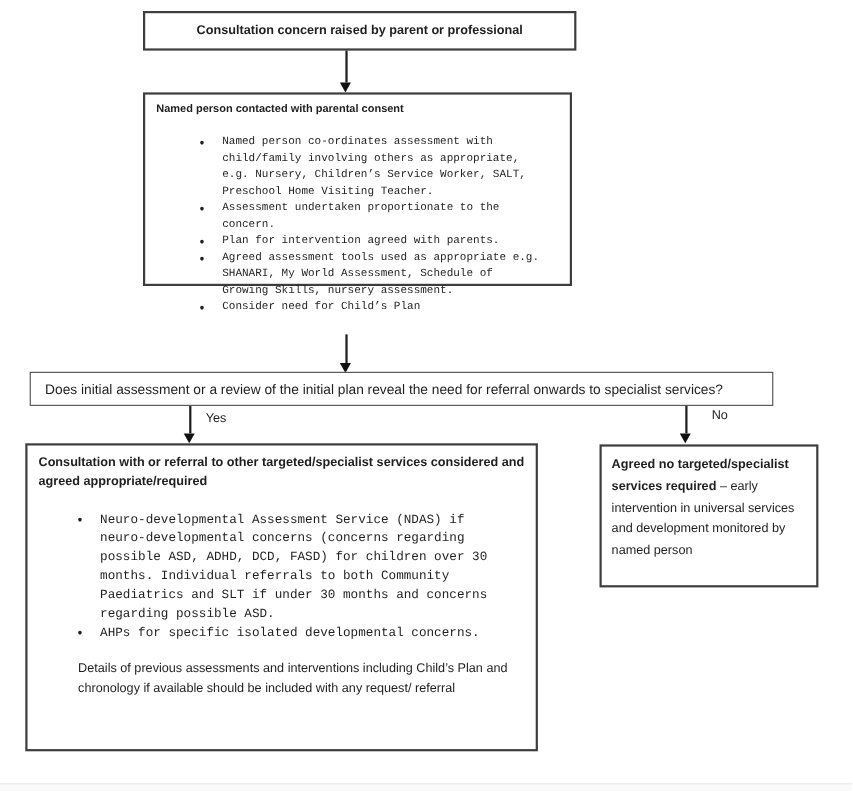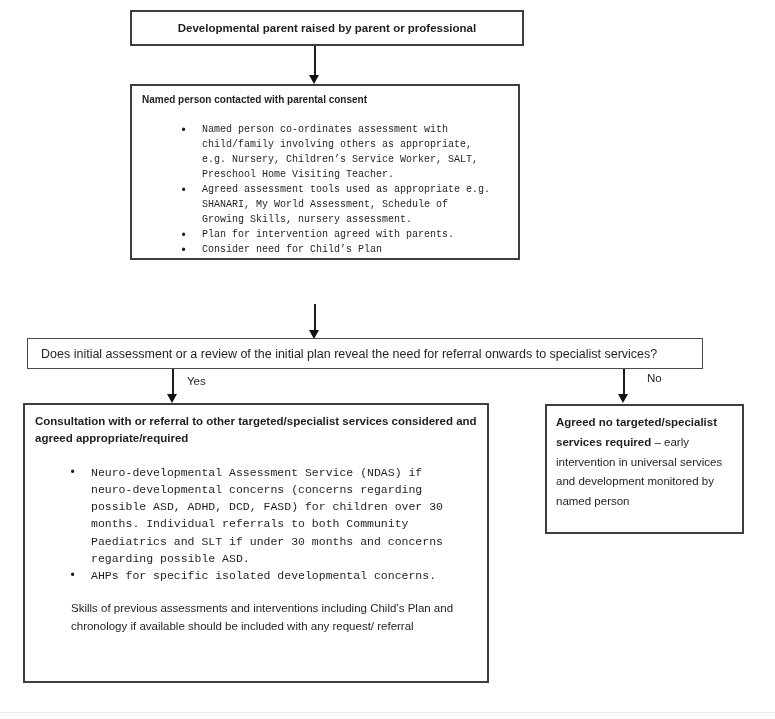--- a/index.html
+++ b/index.html
@@ -91,32 +91,33 @@
     position: absolute; left: 0; top: 712px; width: 775px; height: 7px;
     background: #fafafa; border-top: 1px solid #e9e9e9;
   }
 </style>
 </head>
 <body>
 
 <div id="canvas">
 
   <div id="top-box" class="box">
-    <span>Developmental parent raised by parent or professional</span>
+    <span>Consultation concern raised by parent or professional</span>
   </div>
 
   <div id="line-1" class="vline"></div>
   <div id="head-1" class="arrowhead"></div>
 
   <div id="named-box" class="box">
     <div class="heading">Named person contacted with parental consent</div>
     <ul class="flow-list">
         <li>Named person co-ordinates assessment with child/family involving others as appropriate, e.g. Nursery, Children’s Service Worker, SALT, Preschool Home Visiting Teacher.</li>
+        <li>Assessment undertaken proportionate to the concern.</li>
+        <li>Plan for intervention agreed with parents.</li>
         <li>Agreed assessment tools used as appropriate e.g. SHANARI, My World Assessment, Schedule of Growing Skills, nursery assessment.</li>
-        <li>Plan for intervention agreed with parents.</li>
         <li>Consider need for Child’s Plan</li>
       </ul>
   </div>
 
   <div id="line-2" class="vline"></div>
   <div id="head-2" class="arrowhead"></div>
 
   <div id="question-box" class="box">
     <span>Does initial assessment or a review of the initial plan reveal the need for referral onwards to specialist services?</span>
   </div>
@@ -128,21 +129,21 @@
   <div id="line-no" class="vline"></div>
   <div id="head-no" class="arrowhead"></div>
   <div id="label-no" class="branch-label">No</div>
 
   <div id="left-box" class="box">
     <div class="heading">Consultation with or referral to other targeted/specialist services considered and agreed appropriate/required</div>
     <ul class="flow-list">
         <li>Neuro-developmental Assessment Service (NDAS) if neuro-developmental concerns (concerns regarding possible ASD, ADHD, DCD, FASD) for children over 30 months. Individual referrals to both Community Paediatrics and SLT if under 30 months and concerns regarding possible ASD.</li>
         <li>AHPs for specific isolated developmental concerns.</li>
       </ul>
-    <div class="footnote">Skills of previous assessments and interventions including Child’s Plan and chronology if available should be included with any request/ referral</div>
+    <div class="footnote">Details of previous assessments and interventions including Child’s Plan and chronology if available should be included with any request/ referral</div>
   </div>
 
   <div id="right-box" class="box">
     <span class="bold-part">Agreed no targeted/specialist services required</span><span> – early intervention in universal services and development monitored by named person</span>
   </div>
 
   <div id="page-edge"></div>
 
 </div>
 

